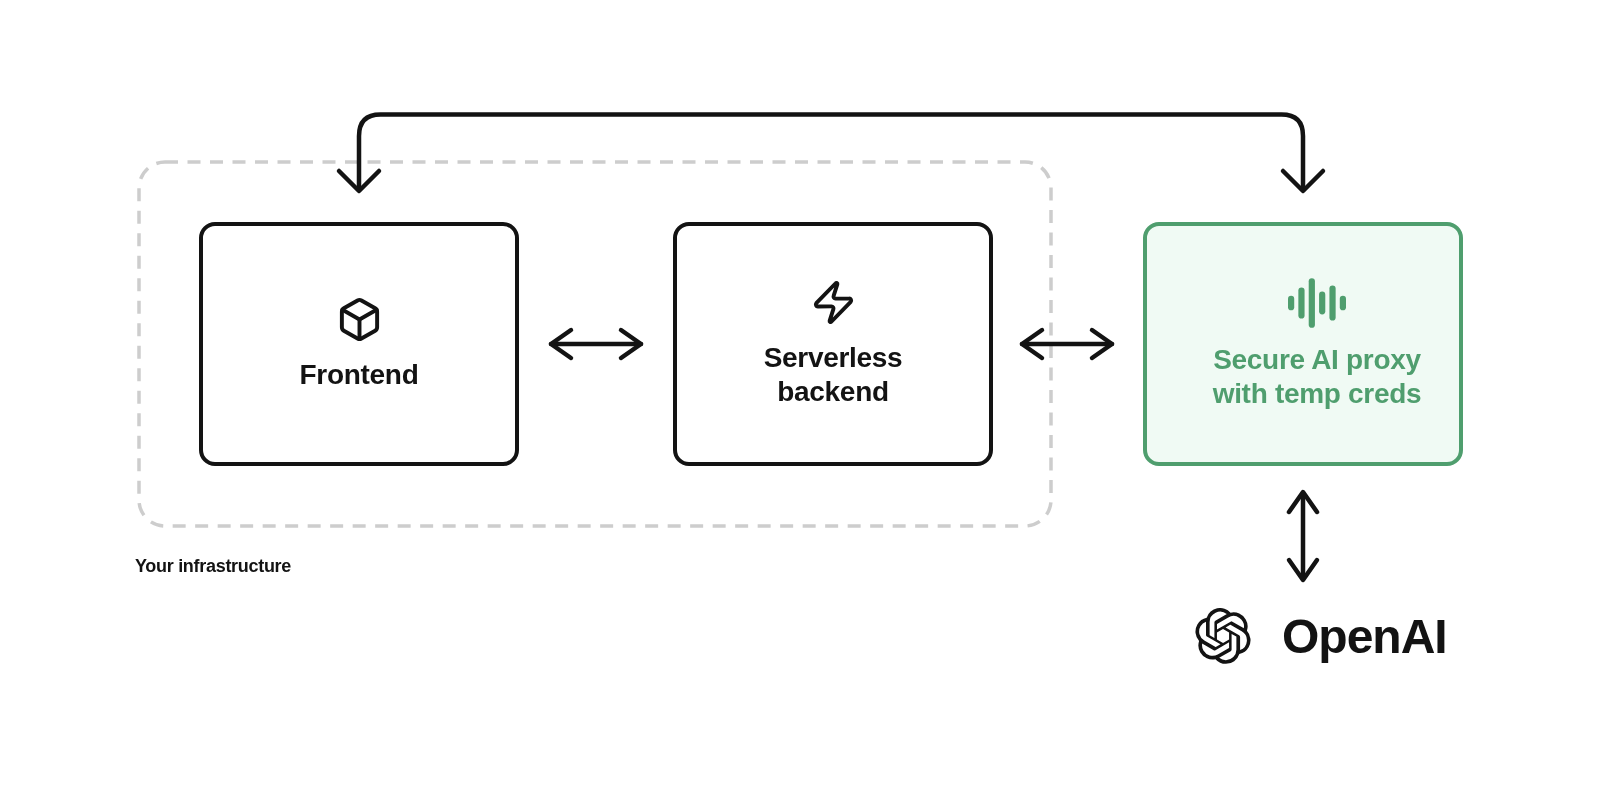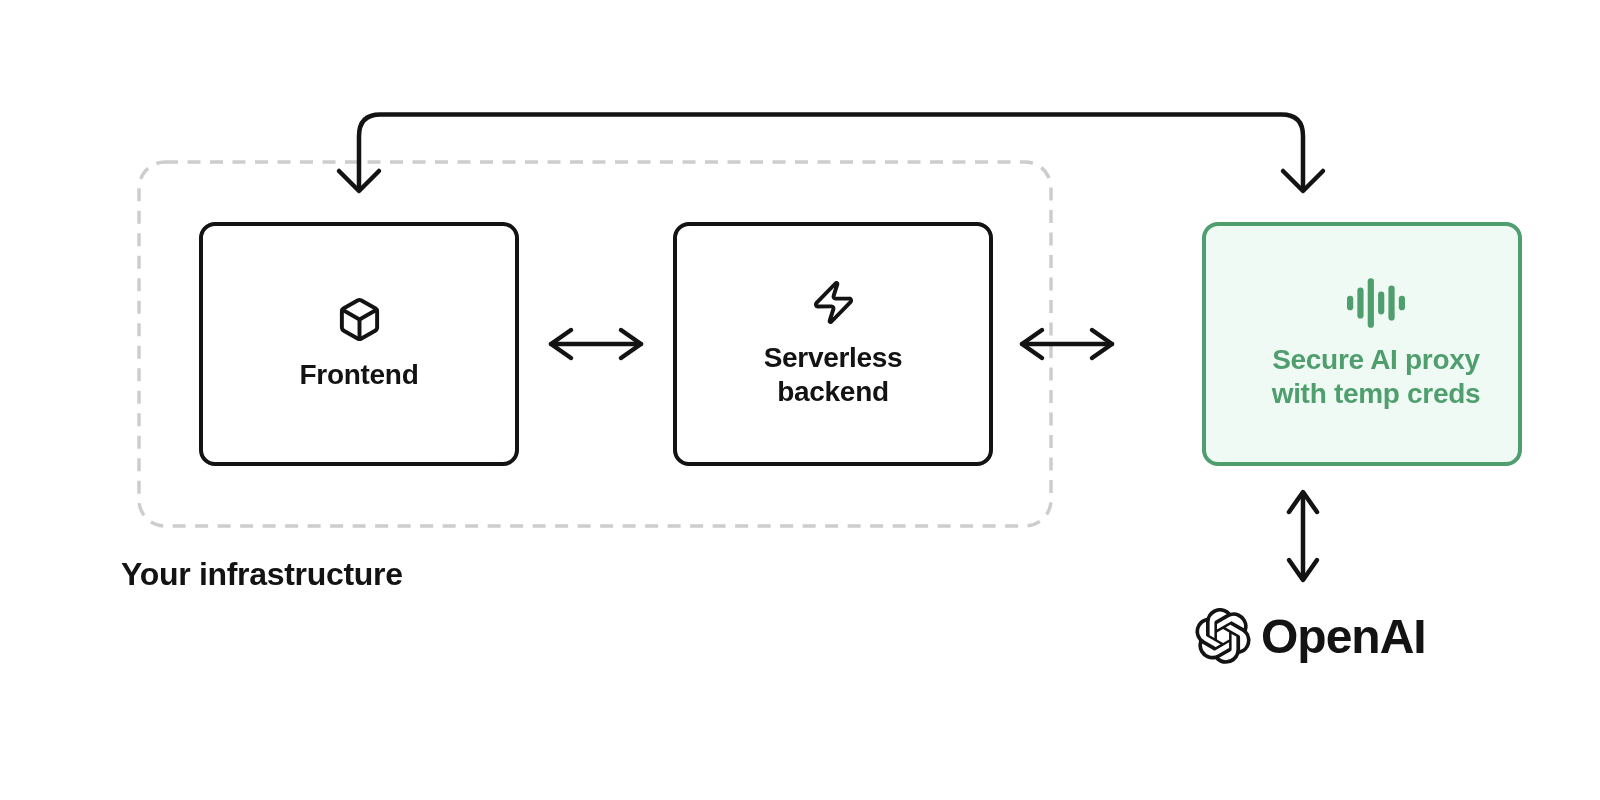--- a/index.html
+++ b/index.html
@@ -44,48 +44,49 @@
     font-size: 28px;
     font-weight: 700;
     letter-spacing: -0.3px;
     line-height: 34px;
     color: var(--ink);
   }
   #node-frontend { left: 199px; }
   #node-backend  { left: 673px; text-align: center; }
   #node-backend .node-label { max-width: 210px; }
   #node-proxy {
-    left: 1202px;
+    left: 1143px;
     border-color: var(--green);
     background: var(--green-bg);
     padding-left: 28px;
   }
   #node-proxy .node-label { color: var(--green); max-width: 252px; }
   .infra-label {
     position: absolute;
-    left: 121px;
+    left: 135px;
     top: 556px;
-    font-size: 32px;
+    font-size: 18px;
     font-weight: 700;
     letter-spacing: -0.3px;
     color: var(--ink);
   }
   .openai-group {
     position: absolute;
     left: 1195px;
     top: 608px;
     display: flex;
     align-items: center;
     gap: 10px;
   }
   .openai-wordmark {
     font-size: 48px;
     font-weight: 700;
     letter-spacing: -1px;
     color: var(--ink);
+    margin-left: 21px;
   }
   .icon svg { display: block; }
 </style>
 </head>
 <body>
 
 <div class="canvas">
 
   <svg class="connectors" viewBox="0 0 1600 800" fill="none" xmlns="http://www.w3.org/2000/svg">
 

